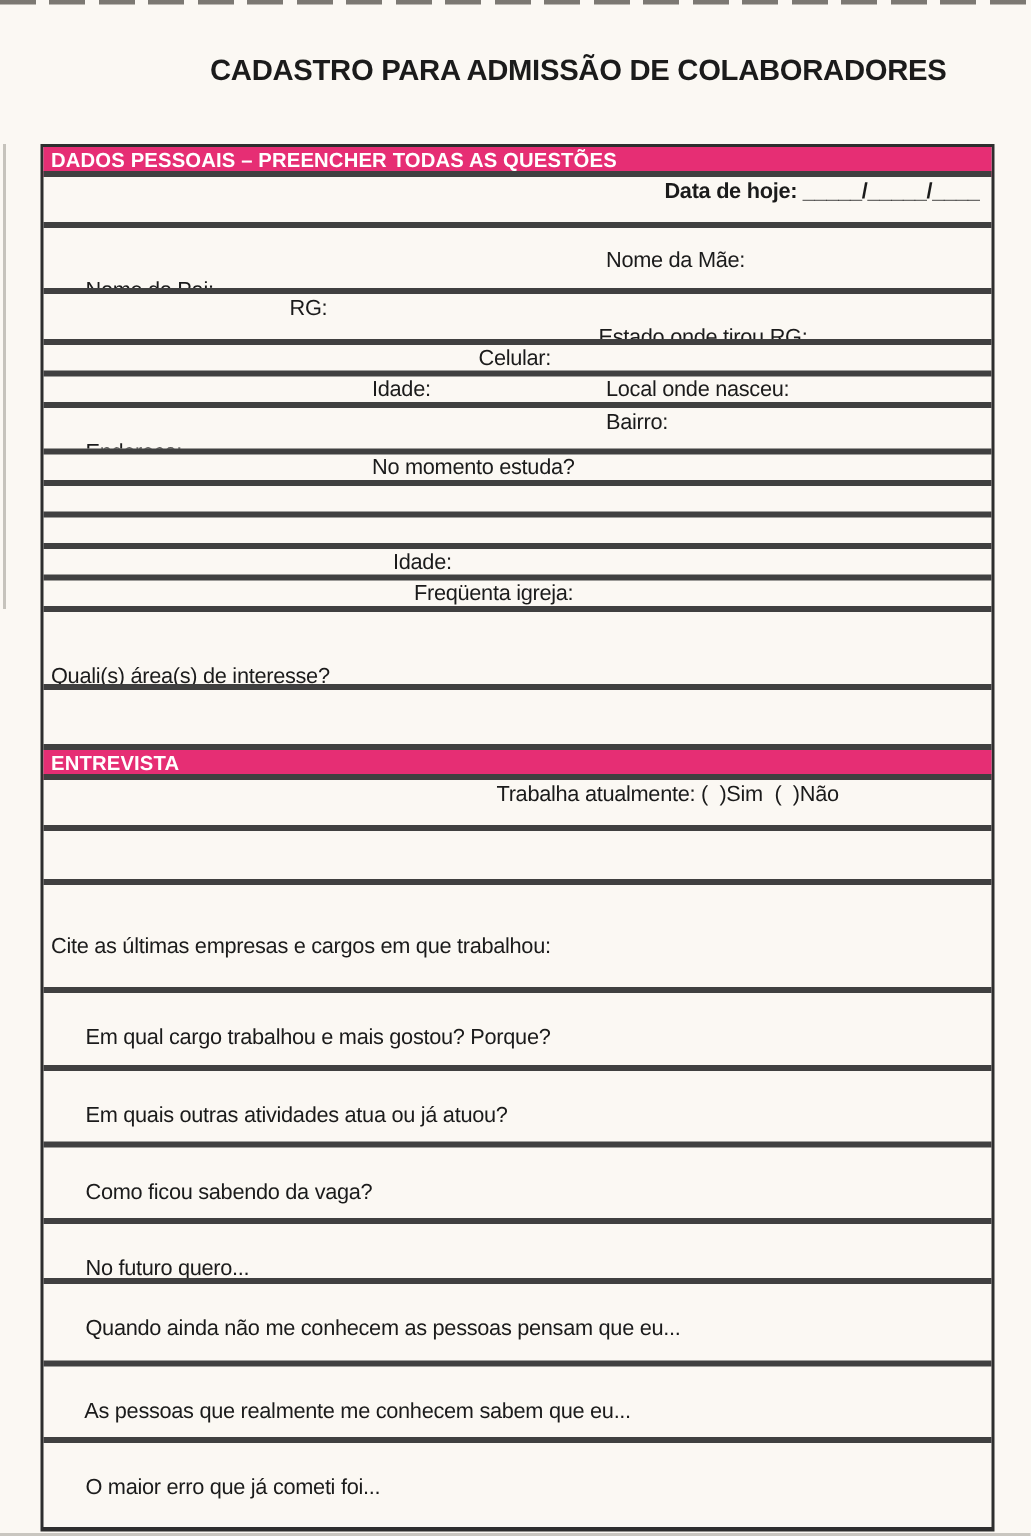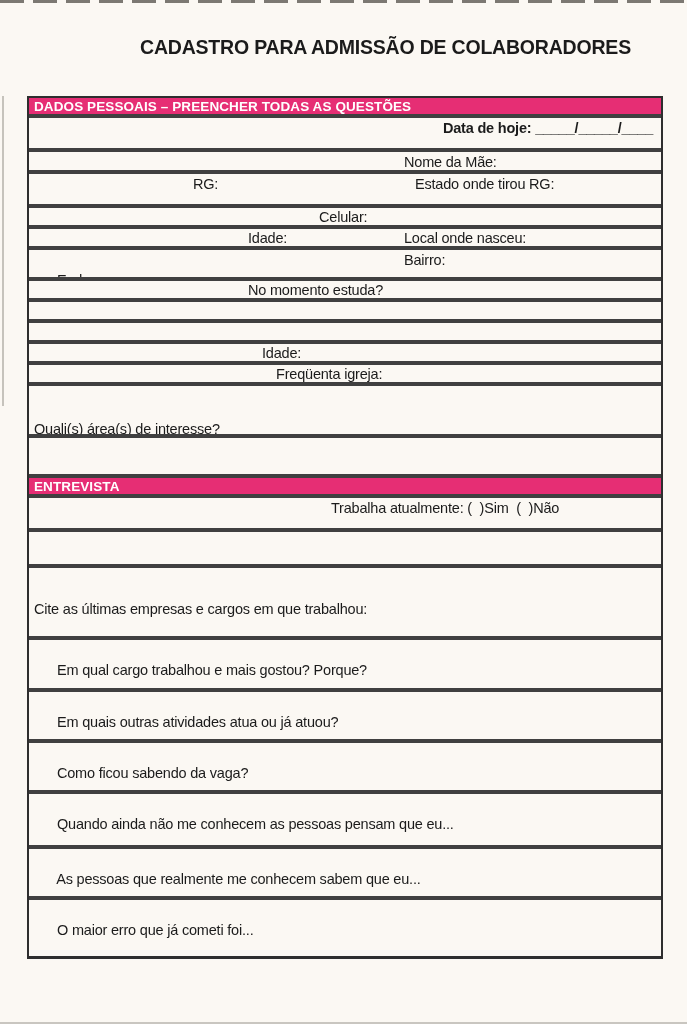--- a/index.html
+++ b/index.html
@@ -41,21 +41,21 @@
   }
   .abs{position:absolute;top:0;white-space:pre;}
   .bold{font-weight:bold;}
   .line{position:relative;height:18px;line-height:18px;white-space:pre;}
   .l17{height:17px;line-height:17px;}
 
   .h20{height:20px;line-height:18px;}
   .h21{height:21px;line-height:19px;}
   .h22{height:34px;line-height:20px;}
   .h31{height:31px;line-height:20px;}
-  .h32{height:22px;line-height:20px;}
+  .h32{height:32px;line-height:20px;margin-top:12px;}
   .h36{height:36px;line-height:17px;padding-top:1px;}
   .h40t{height:40px;line-height:18px;padding-top:3px;}
   .h52a{height:52px;line-height:17px;padding-top:1px;}
   .h52{height:52px;line-height:18px;padding-top:3px;}
   .h54{height:51px;line-height:18px;padding-top:3px;}
   .h55{height:55px;line-height:18px;padding-top:3px;}
   .h56{height:56px;line-height:18px;padding-top:3px;}
   .h72{height:72px;}
 </style>
 </head>
@@ -78,21 +78,21 @@
     </div>
 
     <div class="row h32">
       <span>Nome do Pai:</span>
       <span class="abs" style="left:375px;">Nome da Mãe:</span>
     </div>
 
     <div class="row h22">
       
       <span class="abs" style="left:164px;">RG:</span>
-      <span class="abs" style="left:386px;">Estado onde tirou RG:</span>
+      <span class="abs" style="left:370px;margin-top:19px;">Estado onde tirou RG:</span>
     </div>
 
     <div class="row h21">
       <span>Telefone fixo:</span>
       <span class="abs" style="left:290px;">Celular:</span>
     </div>
 
     <div class="row h21">
       <span>Data Nascimento:</span>
       <span class="abs" style="left:219px;">Idade:</span>
@@ -163,20 +163,23 @@
 
     <div class="row h54">
       <span>Em quais outras atividades atua ou já atuou?</span>
     </div>
 
     <div class="row h54">
       <span>Como ficou sabendo da vaga?</span>
     </div>
 
 
+    <div class="row h40t">
+      <span>No futuro quero...</span>
+    </div>
 
     <div class="row h55">
       <span>Quando ainda não me conhecem as pessoas pensam que eu...</span>
     </div>
 
     <div class="row h56" style="height:51px;">
       <span>As pessoas que realmente me conhecem sabem que eu...</span>
     </div>
 
     <div class="row h56">

